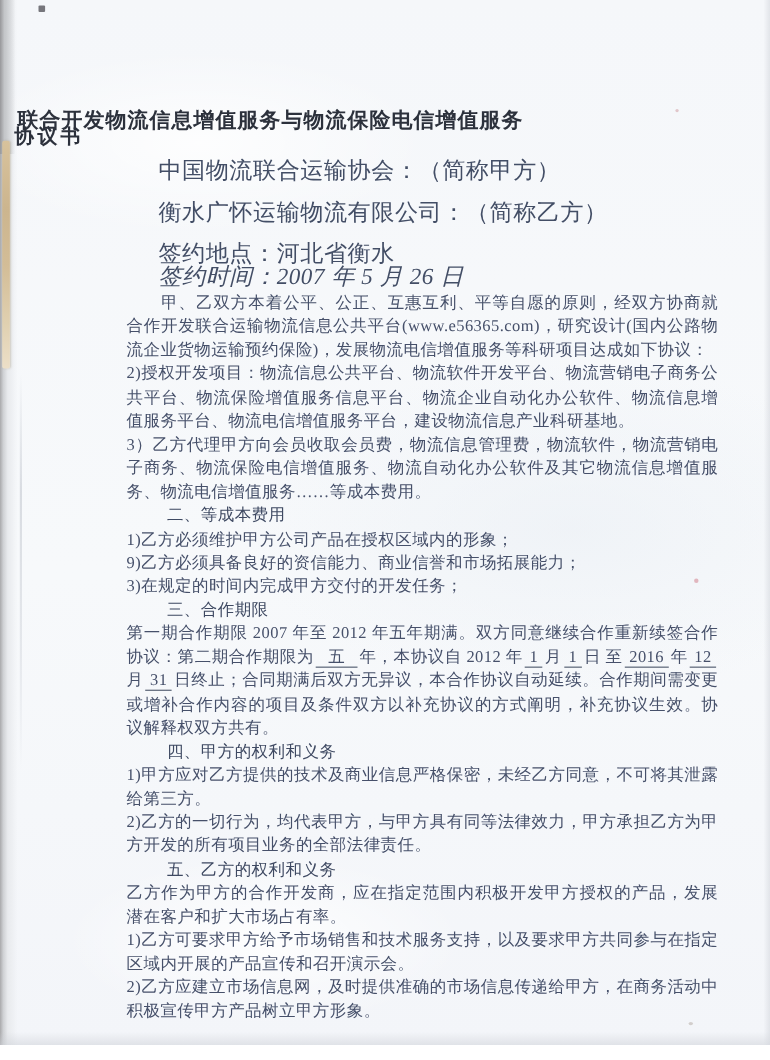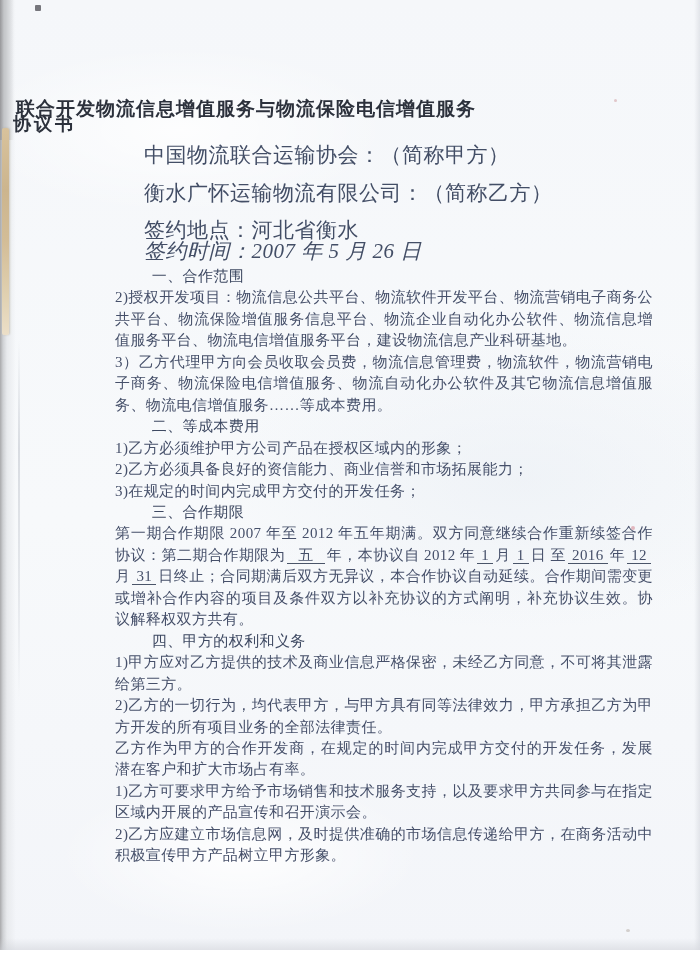--- a/index.html
+++ b/index.html
@@ -101,29 +101,30 @@
 
   <p class="title1">联合开发物流信息增值服务与物流保险电信增值服务</p>
   <p class="title2">协议书</p>
 
   <p class="meta meta-a">中国物流联合运输协会：（简称甲方）</p>
   <p class="meta meta-place">签约地点：河北省衡水</p>
   <p class="meta meta-b">衡水广怀运输物流有限公司：（简称乙方）</p>
   <p class="meta meta-date">签约时间：2007 年 5 月 26 日</p>
 
   <div class="doc-body">
-    <p class="hd">一、合作范围</p>
+    <p class="ind2">甲、乙双方本着公平、公正、互惠互利、平等自愿的原则，经双方协商就合作开发联合运输物流信息公共平台(www.e56365.com)，研究设计(国内公路物流企业货物运输预约保险)，发展物流电信增值服务等科研项目达成如下协议：</p>
     <p>2)授权开发项目：物流信息公共平台、物流软件开发平台、物流营销电子商务公共平台、物流保险增值服务信息平台、物流企业自动化办公软件、物流信息增值服务平台、物流电信增值服务平台，建设物流信息产业科研基地。</p>
     <p>3）乙方代理甲方向会员收取会员费，物流信息管理费，物流软件，物流营销电子商务、物流保险电信增值服务、物流自动化办公软件及其它物流信息增值服务、物流电信增值服务……等成本费用。</p>
     <p class="hd">二、等成本费用</p>
     <p>1)乙方必须维护甲方公司产品在授权区域内的形象；</p>
-    <p>2)乙方必须具备良好的资信能力、商业信誉和市场拓展能力；</p>
+    <p>9)乙方必须具备良好的资信能力、商业信誉和市场拓展能力；</p>
     <p>3)在规定的时间内完成甲方交付的开发任务；</p>
     <p class="hd">三、合作期限</p>
     <p><span>第一期合作期限 2007 年至 2012 年五年期满。双方同意继续合作重新续签合作协议：第二期合作期限为</span><span class="blank wide">五</span><span>年，本协议自 2012 年</span><span class="blank">1</span><span>月</span><span class="blank">1</span><span>日 至</span><span class="blank">2016</span><span>年</span><span class="blank">12</span><span>月</span><span class="blank">31</span><span>日终止；合同期满后双方无异议，本合作协议自动延续。合作期间需变更或增补合作内容的项目及条件双方以补充协议的方式阐明，补充协议生效。协议解释权双方共有。</span></p>
     <p class="hd">四、甲方的权利和义务</p>
     <p>1)甲方应对乙方提供的技术及商业信息严格保密，未经乙方同意，不可将其泄露给第三方。</p>
     <p>2)乙方的一切行为，均代表甲方，与甲方具有同等法律效力，甲方承担乙方为甲方开发的所有项目业务的全部法律责任。</p>
-    <p>乙方作为甲方的合作开发商，在规定的时间内完成甲方交付的开发任务，发展潜在客户和扩大市场占有率。</p>
+    <p class="hd">五、乙方的权利和义务</p>
+    <p>乙方作为甲方的合作开发商，应在指定范围内积极开发甲方授权的产品，发展潜在客户和扩大市场占有率。</p>
     <p>1)乙方可要求甲方给予市场销售和技术服务支持，以及要求甲方共同参与在指定区域内开展的产品宣传和召开演示会。</p>
     <p>2)乙方应建立市场信息网，及时提供准确的市场信息传递给甲方，在商务活动中积极宣传甲方产品树立甲方形象。</p>
   </div>
 </div>
 
 </body></html>

